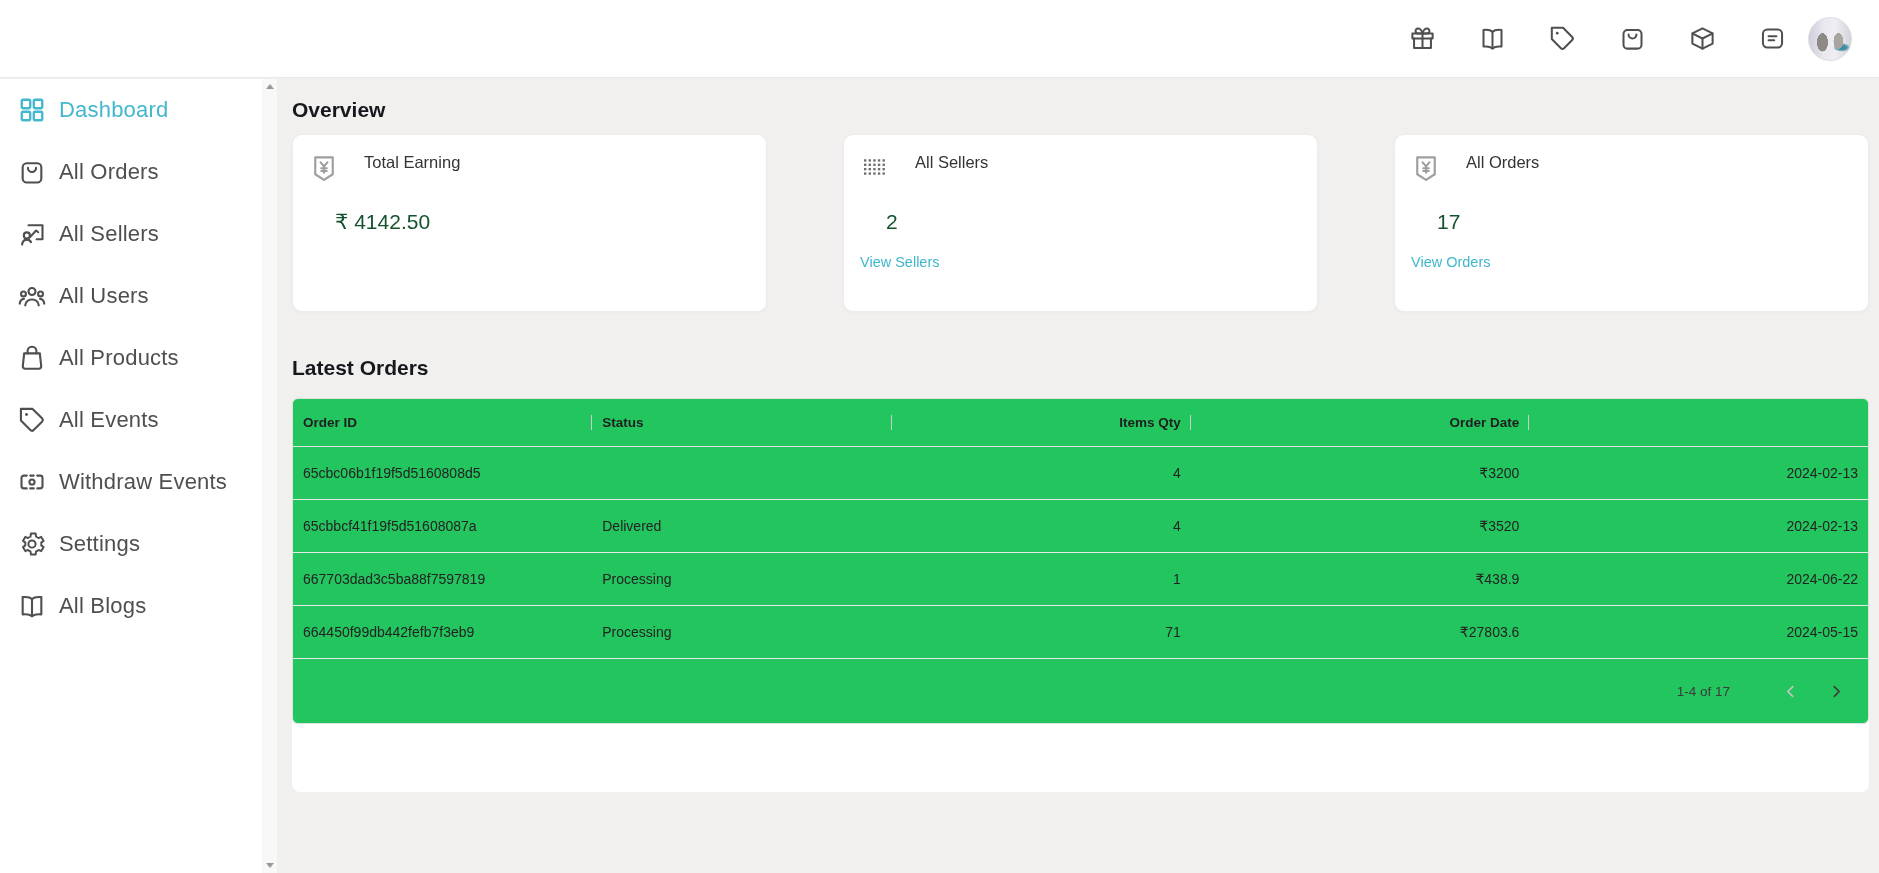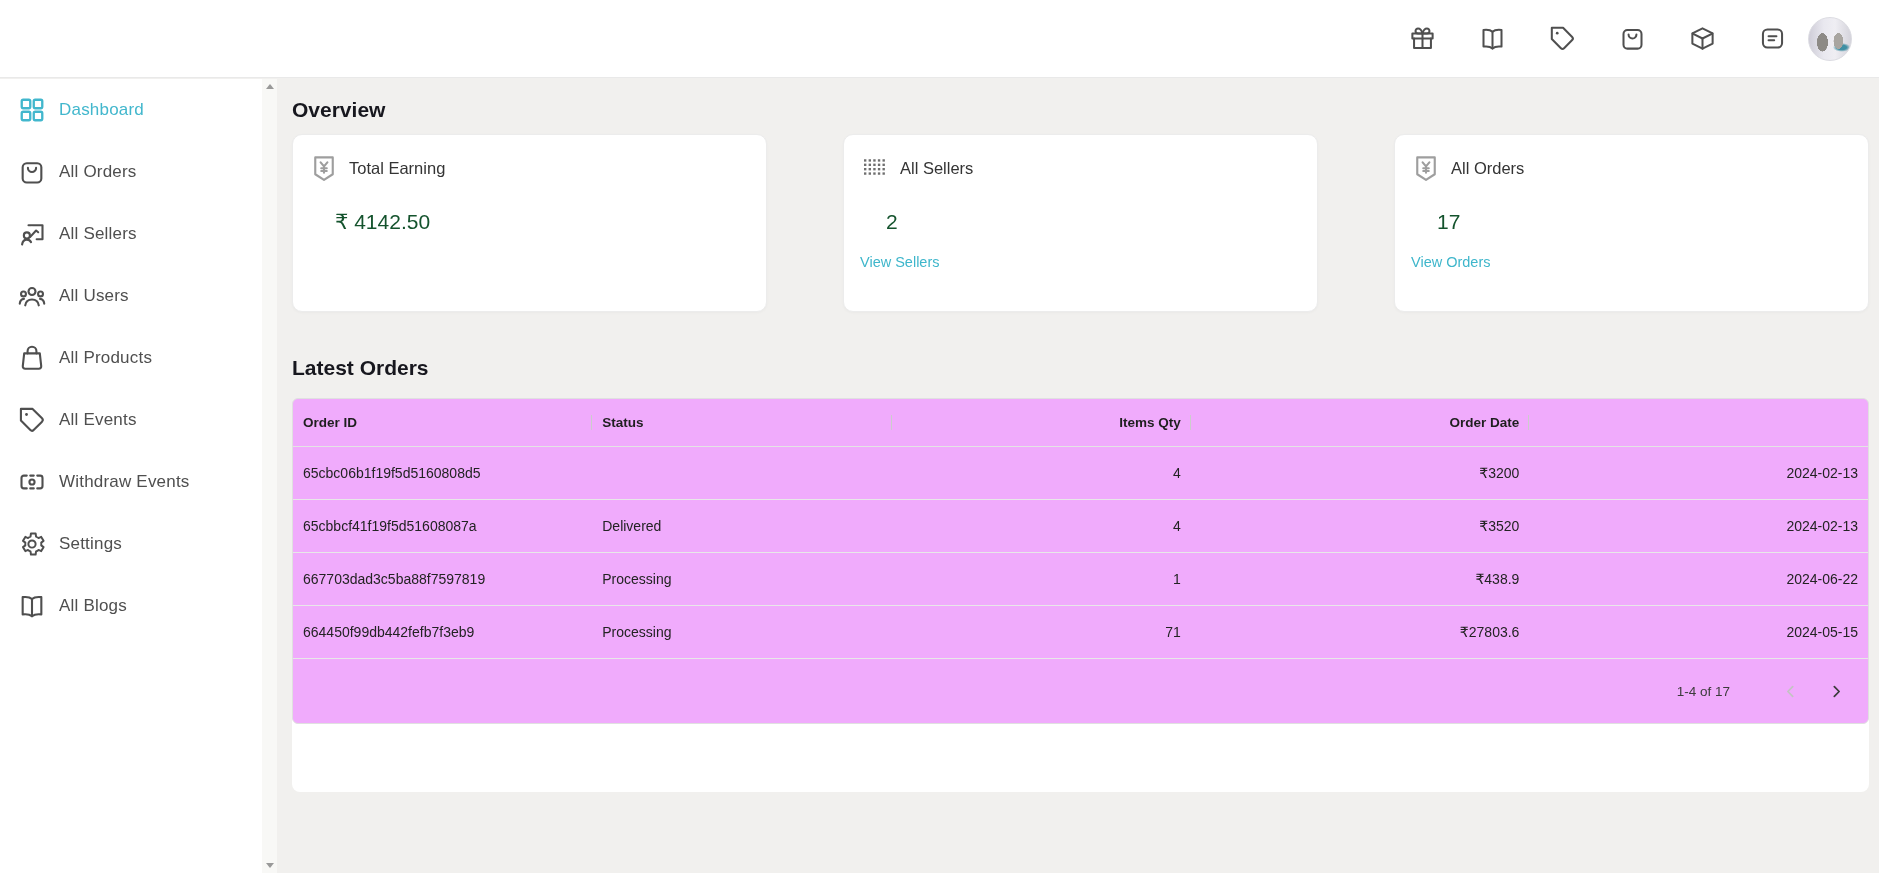--- a/index.html
+++ b/index.html
@@ -26,48 +26,48 @@
       radial-gradient(ellipse 9px 15px at 32% 58%, #8d8a86 0 60%, transparent 62%),
       radial-gradient(ellipse 8px 13px at 70% 55%, #a8a5a0 0 60%, transparent 62%),
       radial-gradient(ellipse 16px 8px at 78% 70%, #3f8fa3 0 30%, transparent 55%),
       linear-gradient(90deg,#cfcdd8 0%,#e9e8ef 35%,#efeef3 62%,#d4d3db 100%);
   }
   
   .sidebar{position:absolute;top:79px;left:0;width:262px;bottom:0;background:#fff;}
   .side-item{height:62px;display:flex;align-items:center;padding-left:18px;gap:13px;
     color:#4f4f4f;cursor:pointer;}
   .side-item svg{width:28px;height:28px;flex:0 0 28px;}
-  .side-label{font-size:17px;letter-spacing:.2px;}
+  .side-label{font-size:22px;letter-spacing:.2px;}
   .side-item.active{color:#42b7cd;}
   
   .scrollbar{position:absolute;top:79px;left:262px;width:15px;bottom:0;background:#f8f8f6;
     display:flex;flex-direction:column;justify-content:space-between;align-items:center;
     padding:5px 0;box-sizing:border-box;cursor:pointer;}
   .tri-up{width:0;height:0;border-left:4px solid transparent;border-right:4px solid transparent;
     border-bottom:5px solid #999;}
   .tri-down{width:0;height:0;border-left:4px solid transparent;border-right:4px solid transparent;
     border-top:5px solid #999;}
   
   .main{position:absolute;top:79px;left:277px;right:0;bottom:0;background:#f1f0ee;
     padding:0 10px 0 15px;box-sizing:border-box;overflow:hidden;}
   .section-title{font-size:21px;font-weight:600;color:#17171e;line-height:28px;}
   #overview-title{margin:17px 0 10px 0;}
   #latest-title{margin:42px 0 16px 0;}
   
   .cards{display:flex;justify-content:space-between;}
   .card{width:475px;height:178px;background:#fff;border:1px solid #ececec;border-radius:10px;
     box-sizing:border-box;padding:18px 16px;box-shadow:0 1px 3px rgba(0,0,0,.03);}
-  .card-head{display:flex;align-items:center;gap:10px;color:#343434;font-size:16.5px;height:30px;}
+  .card-head{display:flex;gap:25px;color:#343434;font-size:16.5px;height:30px;}
   .card-head svg{width:30px;height:30px;color:#9e9e9e;}
   .card-head svg.ic-i-dots{color:#6f6f6f;}
   .card-value{margin:24px 0 0 26px;font-size:21px;color:#14532d;line-height:30px;}
   .card-link{display:inline-block;margin-top:17px;color:#3eb6cb;font-size:14.5px;cursor:pointer;text-decoration:none;}
   
   .table-wrap{background:#fff;border-radius:8px;min-height:394px;}
-  .dgrid{border:1px solid #e0e0e0;border-radius:6px;background:#f0abfc;height:326px;
+  .dgrid{border:1px solid #e0e0e0;border-radius:6px;background:#22c55e;height:326px;
     box-sizing:border-box;display:flex;flex-direction:column;overflow:hidden;}
   .dg-header{display:flex;height:47px;min-height:47px;border-bottom:1px solid #e4e4e4;align-items:center;}
   .dg-col{position:relative;display:flex;align-items:center;height:100%;box-sizing:border-box;
     padding:0 10px;font-size:13.5px;font-weight:700;color:#1f1f1f;cursor:pointer;}
   .dg-col .sep{position:absolute;right:0;top:16px;width:1px;height:15px;background:#cccccc;}
   .w1{width:19%;}.w2{width:19%;}.w3{width:19%;}.w4{width:21.5%;}.w5{width:21.5%;}
   .al-right{justify-content:flex-end;text-align:right;}
   .dg-row{display:flex;height:52px;min-height:52px;border-bottom:1px solid #e8e8e8;
     align-items:center;cursor:pointer;}
   .dg-cell{box-sizing:border-box;padding:0 10px;font-size:14px;color:#232323;display:flex;

